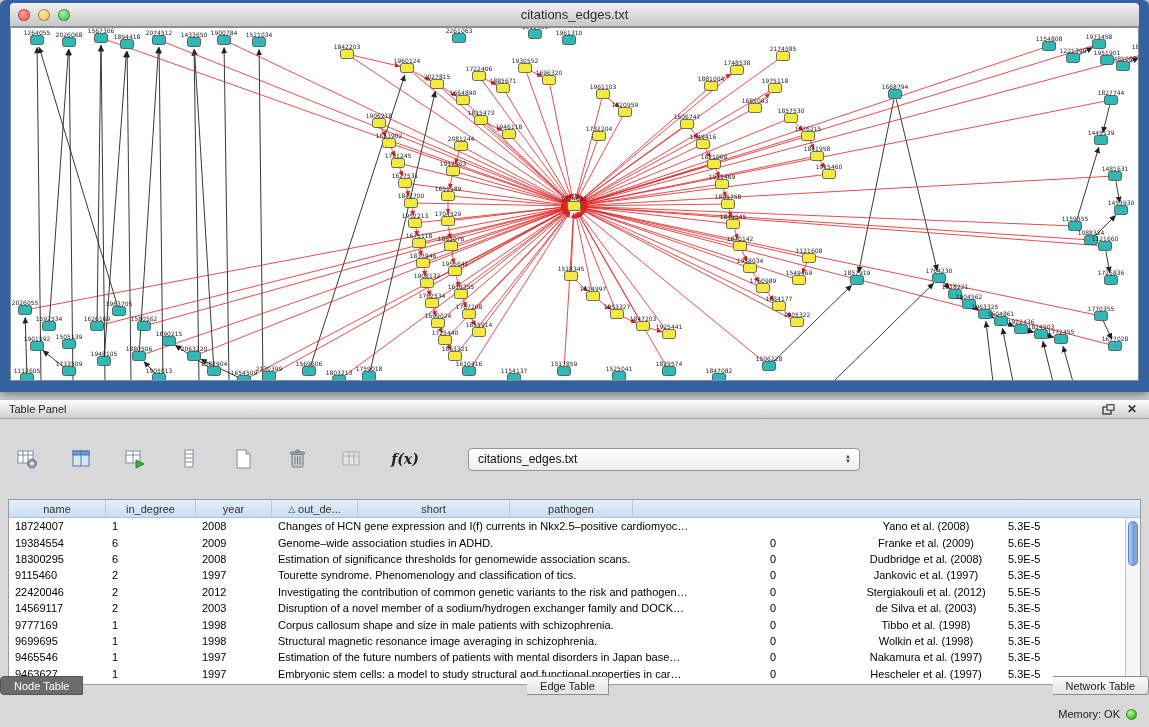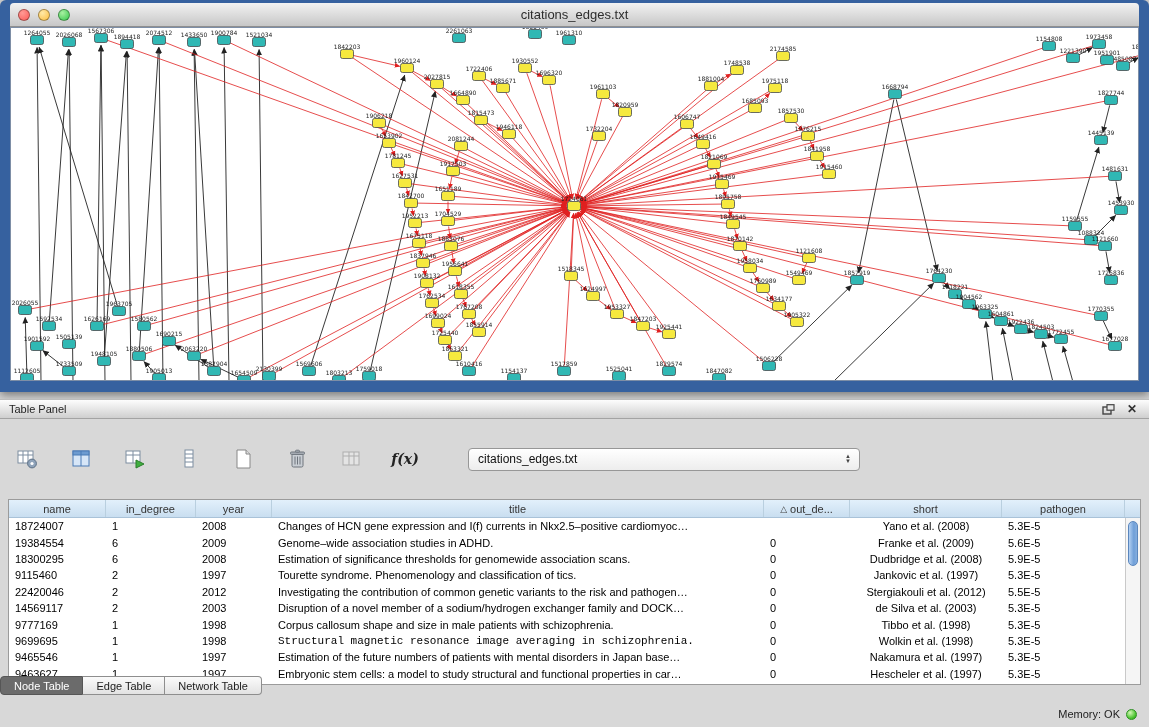--- a/index.html
+++ b/index.html
@@ -49,21 +49,21 @@
       border-right:1px solid #b9cfdf;overflow:hidden;white-space:nowrap;}
   .th .sort{margin-right:3px;font-size:9px;color:#444;}
   .trow{display:flex;height:16.4px;font-size:11px;color:#000;}
   .td{display:flex;align-items:center;padding:0 6px;overflow:hidden;white-space:nowrap;}
   .td.center{justify-content:center;}
   .vscroll{position:absolute;top:18px;right:0;bottom:0;width:15px;background:#f5f5f5;
            border-left:1px solid #c9c9c9;}
   .vthumb{position:absolute;top:3px;left:2px;width:10px;height:45px;border-radius:6px;
           border:1px solid #5a86bd;background:linear-gradient(90deg,#b3d0f2,#6f9fd8 60%,#85aede);}
 
-  .tabs{position:absolute;left:0;right:0;top:277px;display:flex;justify-content:flex-start;}
+  .tabs{position:absolute;left:0;right:0;top:277px;display:flex;justify-content:space-between;}
   .tab{font-size:11px;padding:2.5px 13px;border:1px solid #8e8e8e;border-left-width:0;
        background:linear-gradient(#fbfbfb,#e2e2e2);color:#1c1c1c;}
   .tab:first-child{border-left-width:1px;border-radius:4px 0 0 4px;}
   .tab:last-child{border-radius:0 4px 4px 0;}
   .tab.selected{background:#6b6b6b;color:#fff;border-color:#565656;}
 
   .statusbar{position:absolute;right:12px;bottom:7px;display:flex;align-items:center;font-size:11px;color:#222;}
   .mem-orb{width:11px;height:11px;border-radius:50%;margin-left:6px;border:1px solid #2a8f1f;
            background:radial-gradient(circle at 35% 30%,#d2f7b6,#49c32e 65%,#2e9c1d);}
 </style>
@@ -613,23 +613,20 @@
       <div class="thead" id="thead">
           <div class="th" style="width: 97px;">
             <span>name</span>
           </div>
           <div class="th" style="width: 90px;">
             <span>in_degree</span>
           </div>
           <div class="th" style="width: 76px;">
             <span>year</span>
           </div>
-          <div class="th" style="width: 492px;">
-            <span>title</span>
-          </div>
           <div class="th" style="width: 86px;">
             <span class="sort">△</span>
             <span>out_de...</span>
           </div>
           <div class="th" style="width: 152px;">
             <span>short</span>
           </div>
           <div class="th" style="width: 123px;">
             <span>pathogen</span>
           </div>
@@ -695,21 +692,21 @@
             <div class="td" style="width: 76px;">1998</div>
             <div class="td" style="width: 492px;">Corpus callosum shape and size in male patients with schizophrenia.</div>
             <div class="td" style="width: 86px;">0</div>
             <div class="td center" style="width: 152px;">Tibbo et al. (1998)</div>
             <div class="td" style="width: 123px;">5.3E-5</div>
           </div>
           <div class="trow">
             <div class="td" style="width: 97px;">9699695</div>
             <div class="td" style="width: 90px;">1</div>
             <div class="td" style="width: 76px;">1998</div>
-            <div class="td" style="width: 492px; font-family: Liberation Mono, monospace;">Structural magnetic resonance image averaging in schizophrenia.</div>
+            <div class="td" style="width: 492px;">Structural magnetic resonance image averaging in schizophrenia.</div>
             <div class="td" style="width: 86px;">0</div>
             <div class="td center" style="width: 152px;">Wolkin et al. (1998)</div>
             <div class="td" style="width: 123px;">5.3E-5</div>
           </div>
           <div class="trow">
             <div class="td" style="width: 97px;">9465546</div>
             <div class="td" style="width: 90px;">1</div>
             <div class="td" style="width: 76px;">1997</div>
             <div class="td" style="width: 492px;">Estimation of the future numbers of patients with mental disorders in Japan base…</div>
             <div class="td" style="width: 86px;">0</div>

